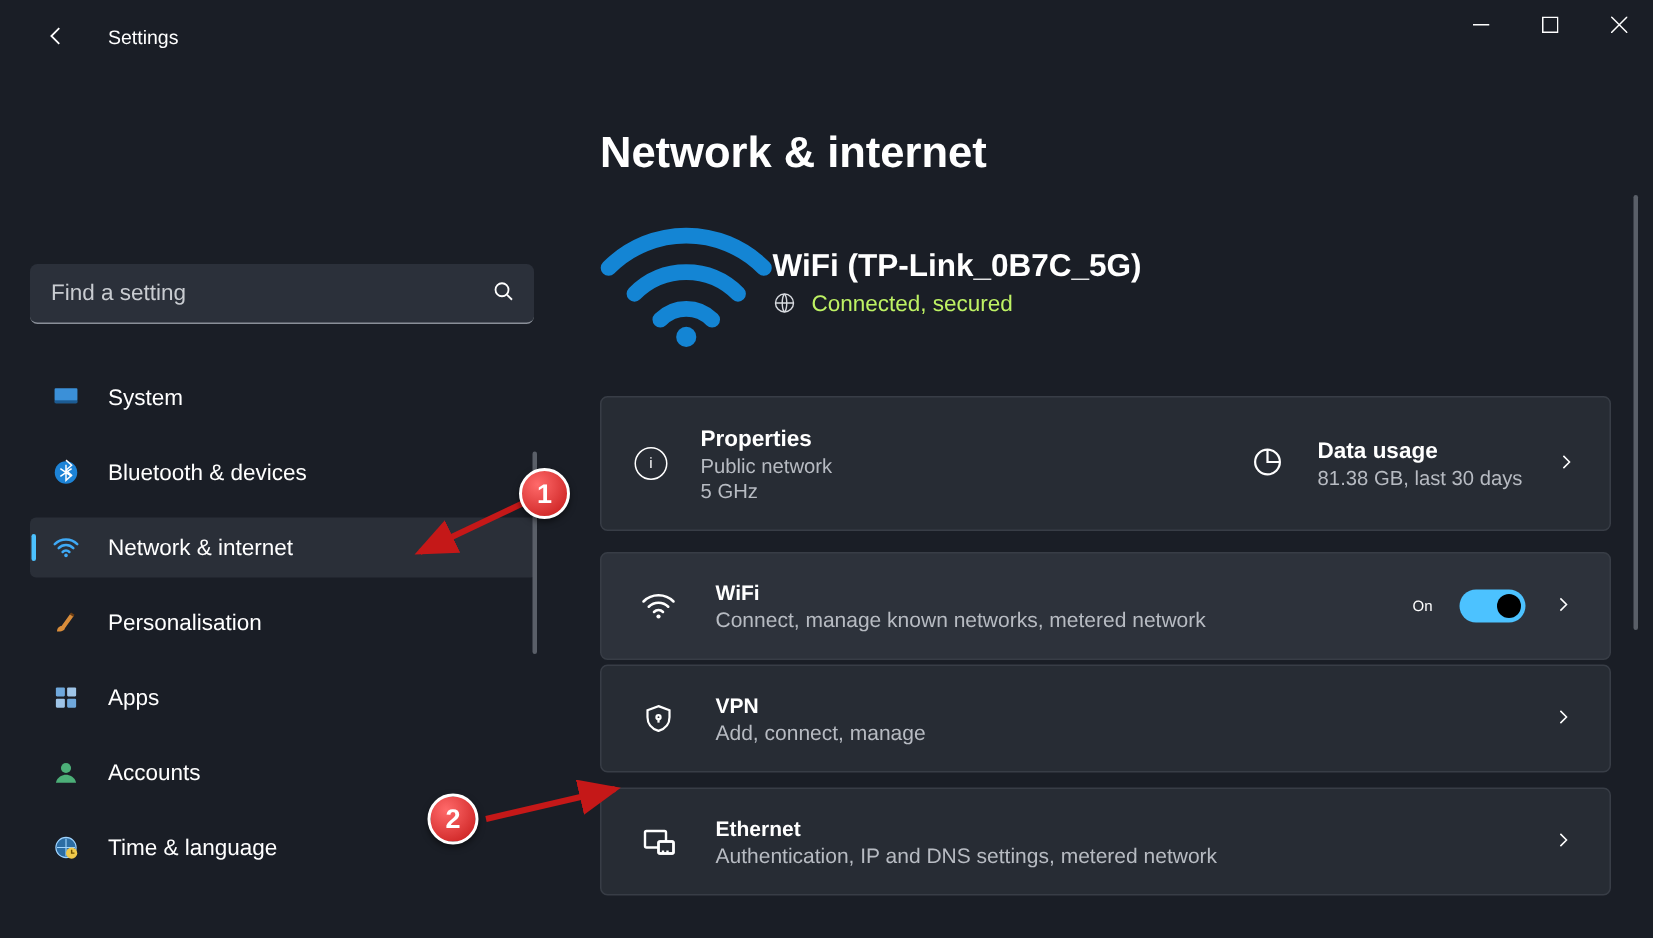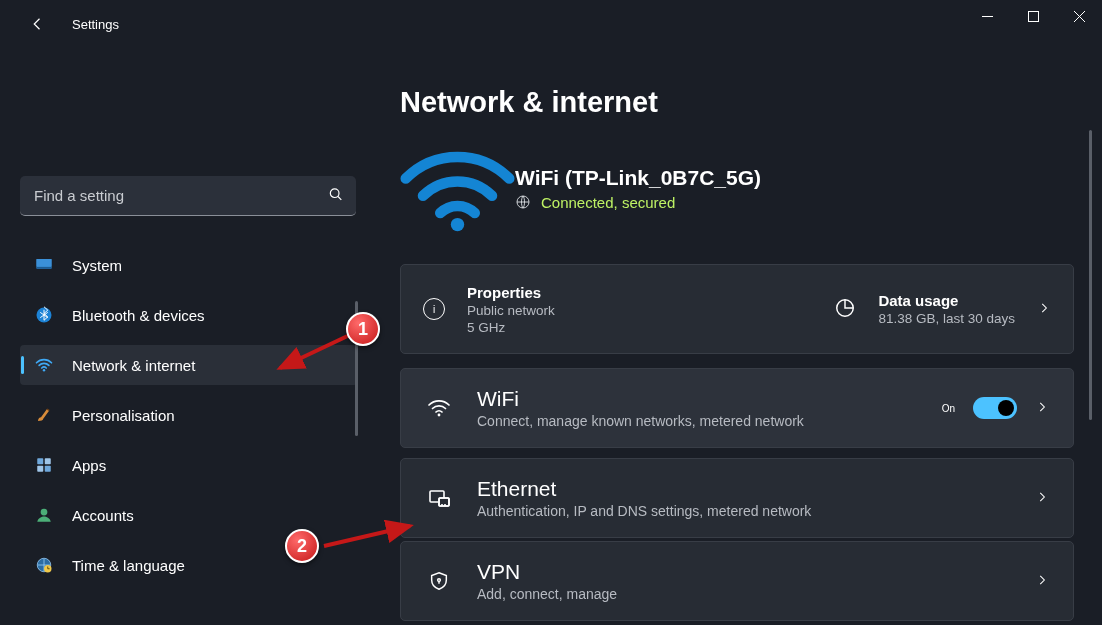--- a/index.html
+++ b/index.html
@@ -156,21 +156,21 @@
     border: 1px solid #383d46;
     border-radius: 5px;
     display: flex;
     align-items: center;
     padding: 0 24px;
     margin-top: 3px;
     gap: 24px;
   }
   .card .row-icon { width: 28px; display:flex; justify-content:center; }
   .card .row-text { flex: 1; padding: 18px 0; }
-  .card .row-text .h { font-size: 21px; font-weight: 400; }
+  .card .row-text .h { font-size: 14px; font-weight: 700; }
   .card .row-text .d { font-size: 14px; color: #b7bbc2; margin-top: 2px; max-width: 420px; }
   .card .row-right { display: flex; align-items: center; gap: 18px; }
   .on-label { font-size: 10px; }
   .toggle {
     width: 44px; height: 22px;
     background: #4cc2ff;
     border-radius: 11px;
     position: relative;
   }
   .toggle .knob {
@@ -417,53 +417,53 @@
               <div class="knob"></div>
             </div>
           <span class="chevron">
             <svg viewBox="0 0 24 24" fill="none" stroke="#fff" stroke-width="1.8">
                 <path d="M9 5l7 7-7 7"></path>
               </svg>
           </span>
         </div>
       </div>
 
+      <div class="card" style="margin-top:3px;">
+        <span class="row-icon">
+          <svg viewBox="0 0 24 24" width="22" height="22" fill="none" stroke="#fff" stroke-width="1.6">
+            <path d="M12 3l8 3v5c0 5-3.5 8.5-8 10-4.5-1.5-8-5-8-10V6l8-3z"></path>
+              <circle cx="12" cy="11" r="1.5"></circle>
+              <path d="M12 12v3"></path>
+          </svg>
+        </span>
+        <div class="row-text">
+          <div class="h">VPN</div>
+          <div class="d">Add, connect, manage</div>
+        </div>
+        <div class="row-right">
+          <span class="chevron">
+            <svg viewBox="0 0 24 24" fill="none" stroke="#fff" stroke-width="1.8">
+                <path d="M9 5l7 7-7 7"></path>
+              </svg>
+          </span>
+        </div>
+      </div>
+
       <div class="card" style="margin-top:10px;">
         <span class="row-icon">
           <svg viewBox="0 0 24 24" width="24" height="24" fill="none" stroke="#fff" stroke-width="1.6">
             <rect x="3" y="5" width="14" height="11" rx="1"></rect>
               <rect x="12" y="12" width="10" height="8" rx="1" fill="#272c34"></rect>
               <rect x="12" y="12" width="10" height="8" rx="1"></rect>
               <path d="M15 20v-2M18 20v-2"></path>
           </svg>
         </span>
         <div class="row-text">
           <div class="h">Ethernet</div>
           <div class="d">Authentication, IP and DNS settings, metered network</div>
-        </div>
-        <div class="row-right">
-          <span class="chevron">
-            <svg viewBox="0 0 24 24" fill="none" stroke="#fff" stroke-width="1.8">
-                <path d="M9 5l7 7-7 7"></path>
-              </svg>
-          </span>
-        </div>
-      </div>
-
-      <div class="card" style="margin-top:3px;">
-        <span class="row-icon">
-          <svg viewBox="0 0 24 24" width="22" height="22" fill="none" stroke="#fff" stroke-width="1.6">
-            <path d="M12 3l8 3v5c0 5-3.5 8.5-8 10-4.5-1.5-8-5-8-10V6l8-3z"></path>
-              <circle cx="12" cy="11" r="1.5"></circle>
-              <path d="M12 12v3"></path>
-          </svg>
-        </span>
-        <div class="row-text">
-          <div class="h">VPN</div>
-          <div class="d">Add, connect, manage</div>
         </div>
         <div class="row-right">
           <span class="chevron">
             <svg viewBox="0 0 24 24" fill="none" stroke="#fff" stroke-width="1.8">
                 <path d="M9 5l7 7-7 7"></path>
               </svg>
           </span>
         </div>
       </div>
     </div>

